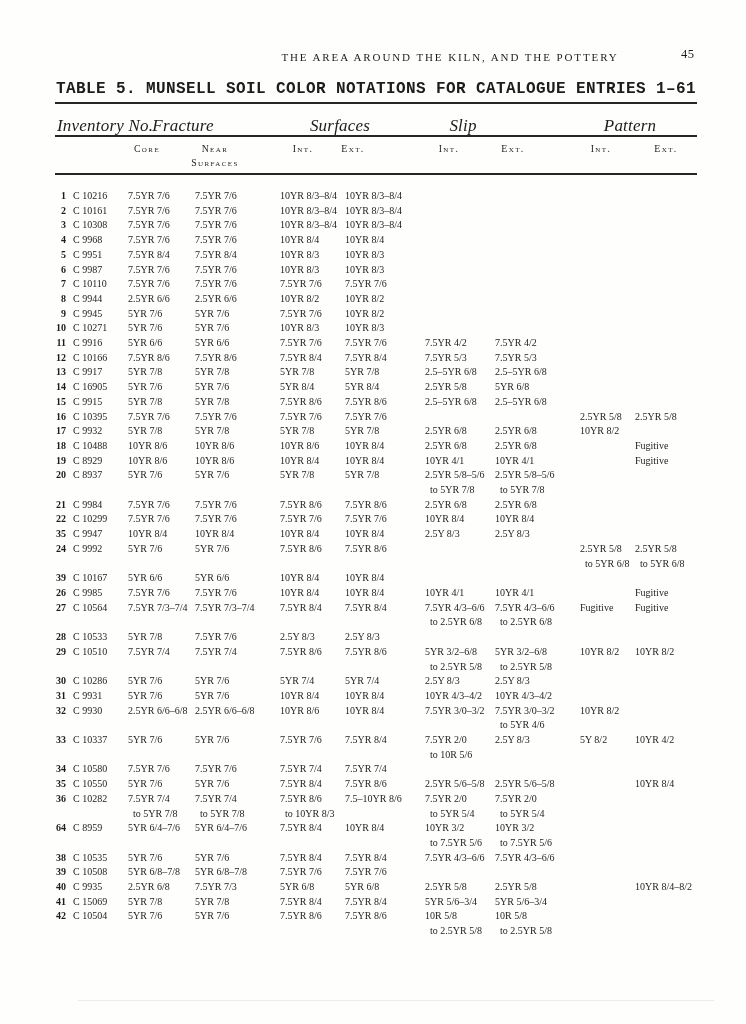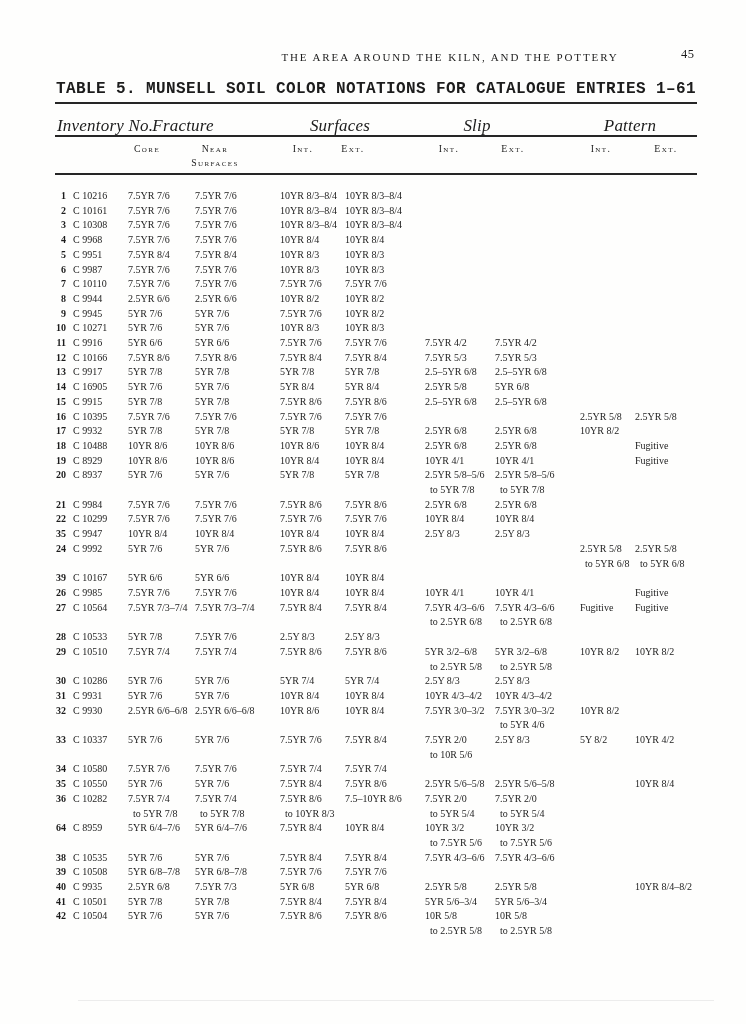--- a/index.html
+++ b/index.html
@@ -64,21 +64,21 @@
   <div class="running-head">THE AREA AROUND THE KILN, AND THE POTTERY</div>
   <div class="page-number">45</div>
 
   <h1 class="table-title">TABLE 5. MUNSELL SOIL COLOR NOTATIONS FOR CATALOGUE ENTRIES 1–61</h1>
 
   <div class="rule rule-top"></div>
 
   <div class="ghead" style="left:57px;">Inventory No.</div>
   <div class="ghead centered" style="left:183px;">Fracture</div>
   <div class="ghead centered" style="left:340px;">Surfaces</div>
-  <div class="ghead centered" style="left:477px;">Slip</div>
+  <div class="ghead centered" style="left:463px;">Slip</div>
   <div class="ghead centered" style="left:630px;">Pattern</div>
 
   <div class="rule rule-mid"></div>
 
   <div class="shead" style="left:147px;text-align:right;">Core</div>
   <div class="shead" style="left:215px;">Near
 Surfaces</div>
   <div class="shead" style="left:303px;">Int.</div>
   <div class="shead" style="left:353px;">Ext.</div>
   <div class="shead" style="left:449px;">Int.</div>
@@ -581,21 +581,21 @@
         <div class="cell near">7.5YR 7/3</div>
         <div class="cell surf_int">5YR 6/8</div>
         <div class="cell surf_ext">5YR 6/8</div>
         <div class="cell slip_int">2.5YR 5/8</div>
         <div class="cell slip_ext">2.5YR 5/8</div>
         <div class="cell pat_int"></div>
         <div class="cell pat_ext">10YR 8/4–8/2</div>
       </div>
       <div class="trow">
         <div class="cell no">41</div>
-        <div class="cell inv">C 10501</div>
+        <div class="cell inv">C 15069</div>
         <div class="cell core">5YR 7/8</div>
         <div class="cell near">5YR 7/8</div>
         <div class="cell surf_int">7.5YR 8/4</div>
         <div class="cell surf_ext">7.5YR 8/4</div>
         <div class="cell slip_int">5YR 5/6–3/4</div>
         <div class="cell slip_ext">5YR 5/6–3/4</div>
         <div class="cell pat_int"></div>
         <div class="cell pat_ext"></div>
       </div>
       <div class="trow">

